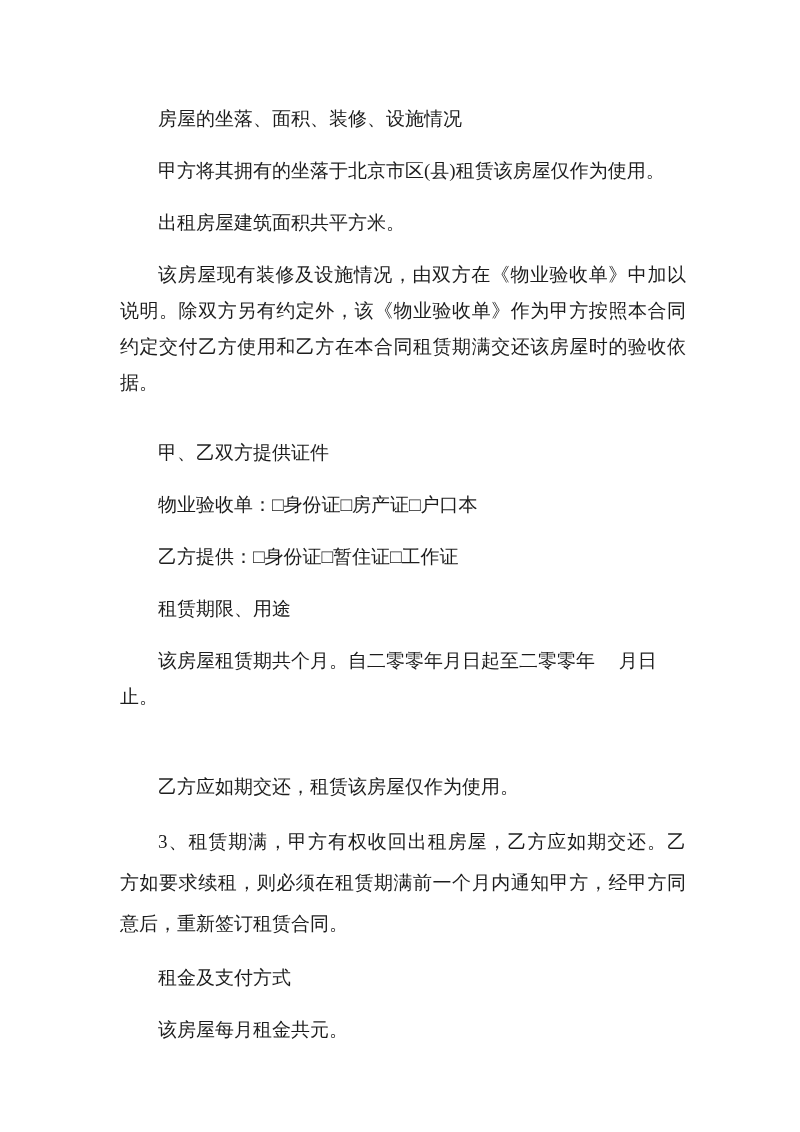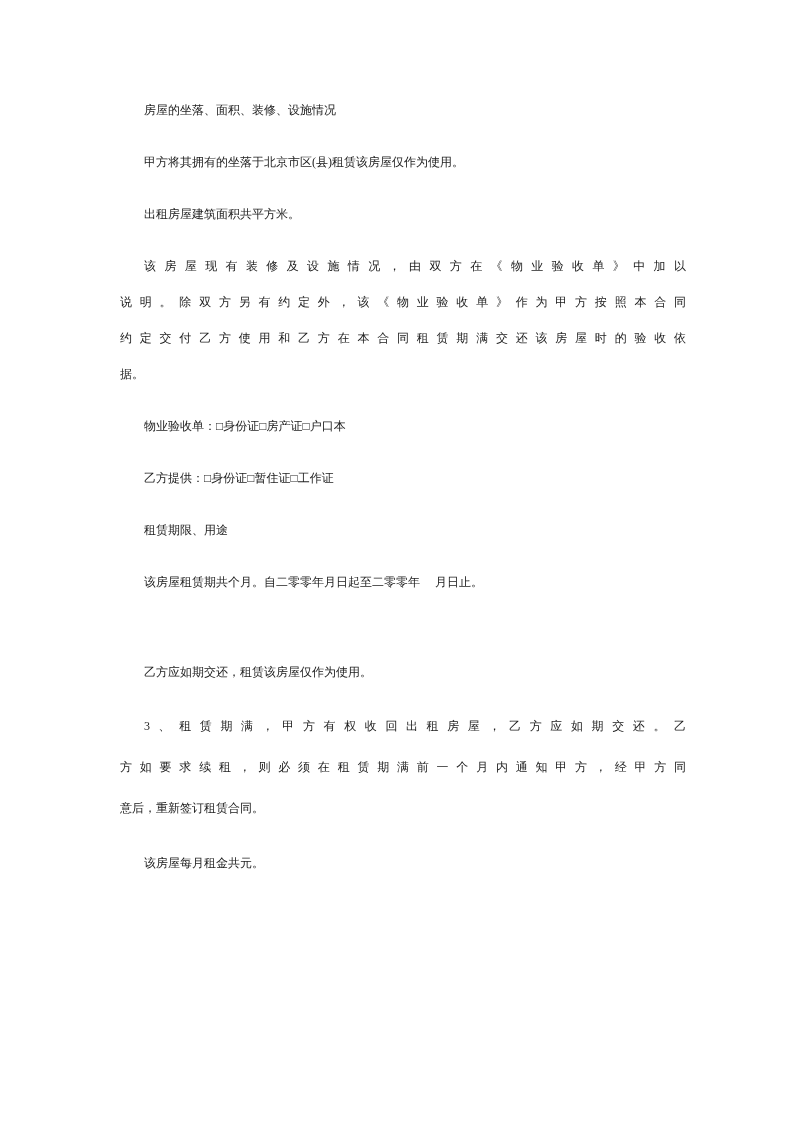--- a/index.html
+++ b/index.html
@@ -10,24 +10,24 @@
   body {
     width: 800px;
     height: 1132px;
     position: relative;
     overflow: hidden;
     font-family: "Liberation Serif", "DejaVu Serif", serif;
   }
   .doc {
     position: absolute;
     left: 120px;
-    top: 92px;
+    top: 101px;
     width: 566px;
     color: #1c1c1c;
-    font-size: 12px;
+    font-size: 19px;
   }
   .para {
     padding-bottom: 16px;
   }
   .para.mt-lg {
     padding-top: 18px;
   }
   .ln {
     line-height: 36px;
     text-align: left;
@@ -63,20 +63,23 @@
     <div class="ln first">出租房屋建筑面积共平方米。</div>
   </div>
 
   <div class="para">
     <div class="ln first fill">该房屋现有装修及设施情况，由双方在《物业验收单》中加以</div>
     <div class="ln fill">说明。除双方另有约定外，该《物业验收单》作为甲方按照本合同</div>
     <div class="ln fill">约定交付乙方使用和乙方在本合同租赁期满交还该房屋时的验收依</div>
     <div class="ln">据。</div>
   </div>
 
+  <div class="para mt-lg">
+    <div class="ln first">甲、乙双方提供证件</div>
+  </div>
 
   <div class="para">
     <div class="ln first">物业验收单：□身份证□房产证□户口本</div>
   </div>
 
   <div class="para">
     <div class="ln first">乙方提供：□身份证□暂住证□工作证</div>
   </div>
 
   <div class="para">
@@ -92,18 +95,21 @@
   <div class="para">
     <div class="ln first">乙方应如期交还，租赁该房屋仅作为使用。</div>
   </div>
 
   <div class="para loose">
     <div class="ln first fill">3、租赁期满，甲方有权收回出租房屋，乙方应如期交还。乙</div>
     <div class="ln fill">方如要求续租，则必须在租赁期满前一个月内通知甲方，经甲方同</div>
     <div class="ln">意后，重新签订租赁合同。</div>
   </div>
 
+  <div class="para">
+    <div class="ln first">租金及支付方式</div>
+  </div>
 
   <div class="para">
     <div class="ln first">该房屋每月租金共元。</div>
   </div>
 
 </div>
 
 </body></html>

